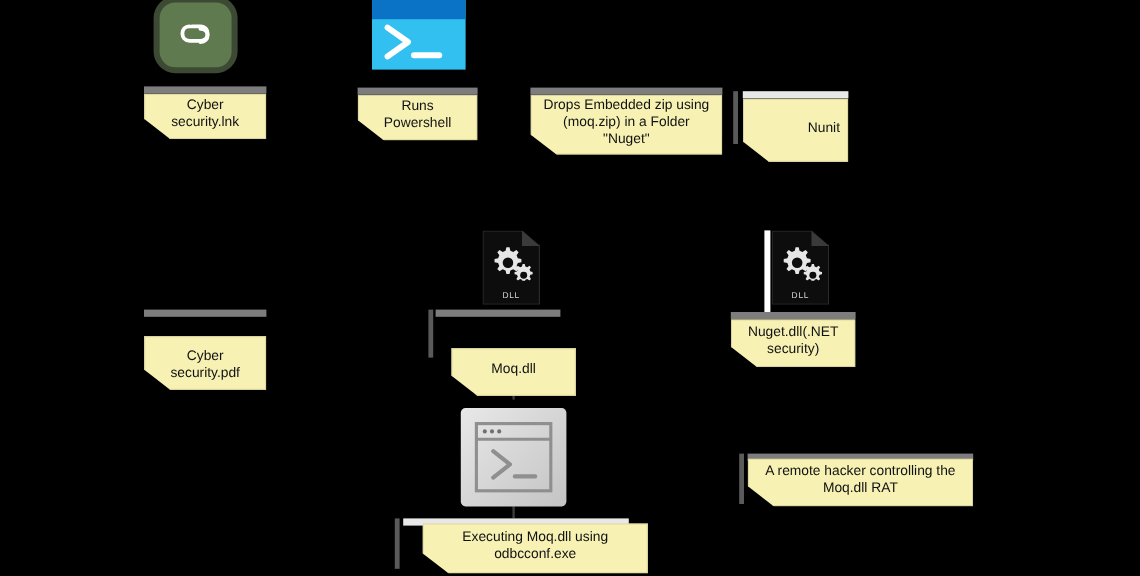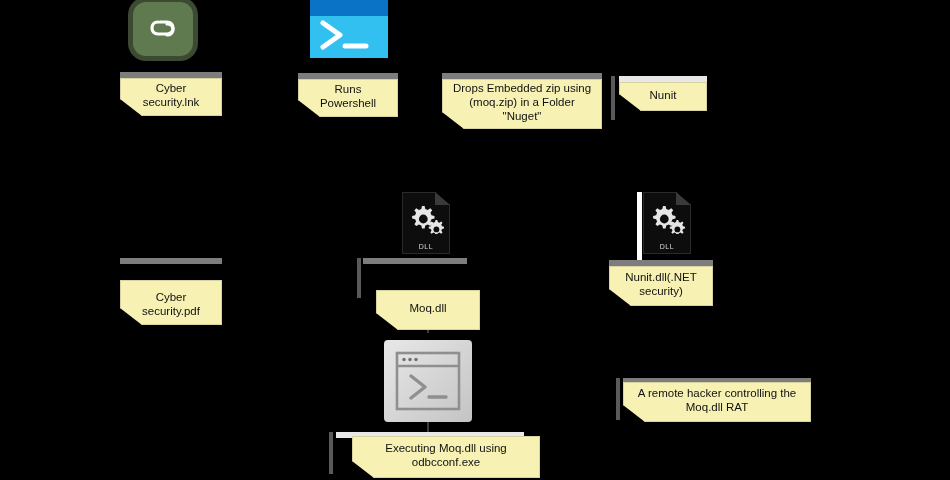--- a/index.html
+++ b/index.html
@@ -194,21 +194,21 @@
     <span class="note-text">Runs Powershell</span>
   </div>
 
   <div class="note-bar" style="left:442px; top:73px; width:160px;"></div>
   <div class="note" style="left:442px; top:79px; width:160px; height:50px;">
     <span class="note-text"><span>Drops Embedded zip using</span><br><span>(moq.zip) in a Folder "Nuget"</span></span>
   </div>
 
   <div class="note-tick" style="left:611px; top:76px; height:44px;"></div>
   <div class="note-bar light" style="left:619px; top:76px; width:88px;"></div>
-  <div class="note" style="left:619px; top:82px; width:88px; height:29px;">
+  <div class="note" style="left:619px; top:82px; width:88px; height:53px;text-align:right;">
     <span class="note-text">Nunit</span>
   </div>
 
   <div class="node" style="left:402px; top:192px;">
     <div class="dll-icon">
       <div class="paper"></div>
       <div class="fold"></div>
       <div class="gears">
         <svg width="36" height="30" viewBox="0 0 36 30" aria-hidden="true">
           <g fill="#e6e6e6">
@@ -248,21 +248,21 @@
             <circle cx="28.4" cy="25.4" r="2.9" fill="#0d0d0d"></circle>
           </g>
         </svg>
       </div>
       <div class="dll-label">DLL</div>
     </div>
   </div>
 
   <div class="note-bar" style="left:609px; top:260px; width:104px;"></div>
   <div class="note" style="left:609px; top:266px; width:104px; height:40px;">
-    <span class="note-text"><span>Nunit.dll(.NET</span><br><span>security)</span></span>
+    <span class="note-text"><span>Nuget.dll(.NET</span><br><span>security)</span></span>
   </div>
 
   <div class="node" style="left:384px; top:340px;">
     <div class="term-icon">
       <svg width="88" height="82" viewBox="0 0 88 82" aria-hidden="true">
         <rect x="13" y="13" width="62" height="56" fill="none" stroke="#8f8f8f" stroke-width="2.6"></rect>
         <line x1="13" y1="26" x2="75" y2="26" stroke="#8f8f8f" stroke-width="2.6"></line>
         <circle cx="20" cy="19.5" r="1.7" fill="#6f6f6f"></circle>
         <circle cx="26" cy="19.5" r="1.7" fill="#6f6f6f"></circle>
         <circle cx="32" cy="19.5" r="1.7" fill="#6f6f6f"></circle>

